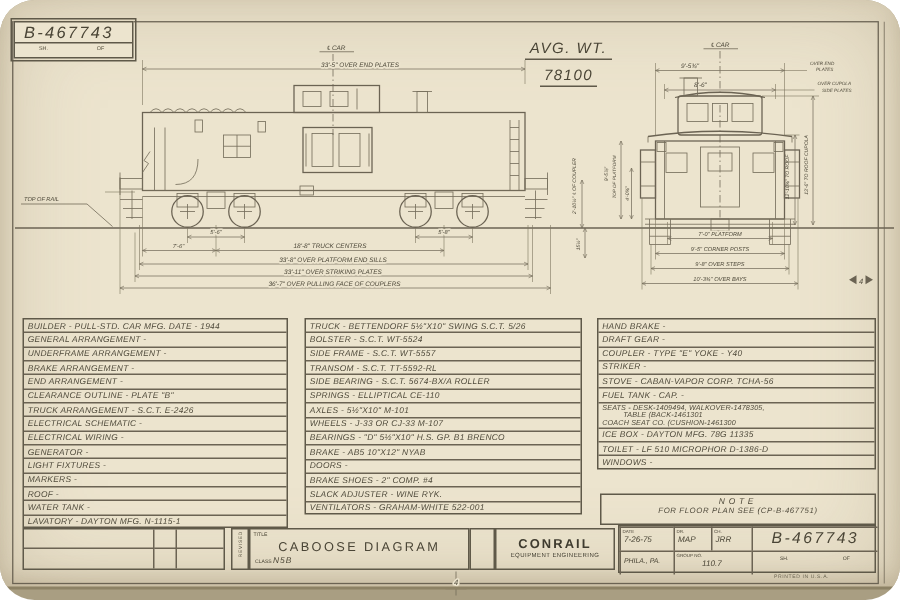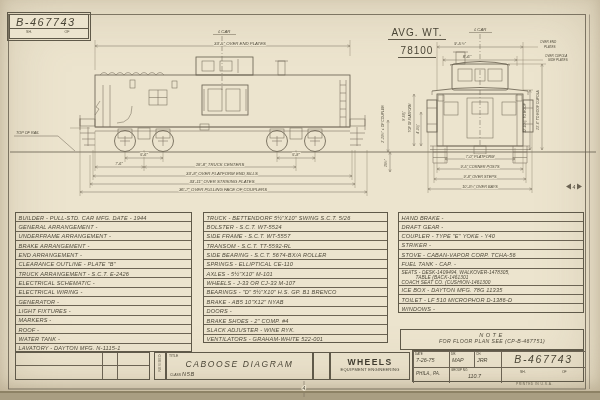--- a/index.html
+++ b/index.html
@@ -1,17 +1,17 @@
 <!DOCTYPE html>
 <html><head>
 <meta charset="utf-8">
 <style>
   html,body{margin:0;padding:0;}
   .scene{position:relative;width:600px;height:400px;background:#a99e82;overflow:hidden;
-         font-family:"Liberation Sans",sans-serif;}
+         font-family:"Liberation Sans",sans-serif;border-radius:23px;}
   .paper{position:absolute;left:0;top:0;width:600px;height:392px;background:#ece4ce;
          box-shadow:inset 0 0 60px rgba(148,133,100,.35), inset 0 -6px 14px rgba(148,133,100,.35);}
   .paper:after{content:"";position:absolute;left:0;bottom:-1px;width:100%;height:2px;background:#8d8265;}
 
   svg text{font-family:"Liberation Sans",sans-serif;font-style:italic;fill:#4f4a3b;}
   .ln{stroke:#6b6353;fill:none;stroke-width:.85;}
   .th{stroke:#756d5b;fill:none;stroke-width:.55;}
   .dim{stroke:#776f5d;fill:none;stroke-width:.5;marker-start:url(#arr);marker-end:url(#arr);}
   .ext{stroke:#7d755f;fill:none;stroke-width:.4;}
   .dash{stroke:#6b6353;fill:none;stroke-width:.5;stroke-dasharray:5 2 1 2;}
@@ -19,21 +19,21 @@
   .t34{font-size:3.4px;} .t3{font-size:3.1px;}
   .mid{text-anchor:middle;}
   .halo{paint-order:stroke;stroke:#ece4ce;stroke-width:2.2px;stroke-linejoin:round;}
 
   .abs{position:absolute;}
   .bx{border:1px solid #5f5949;box-sizing:border-box;}
   .dwgnum{left:9px;top:14px;width:80px;height:25px;background:#ece4ce;outline:1px solid #5f5949;outline-offset:1px;}
   .dwgnum .no{font-size:11px;font-style:italic;letter-spacing:1.5px;color:#4a4536;padding:1px 0 0 6px;}
   .dwgnum .sub{border-top:1px solid #5f5949;font-size:3.6px;color:#57513f;display:flex;}
   .dwgnum .sub span{width:38px;text-align:center;padding-top:1px;}
-  .avgwt{left:381px;top:22px;width:72px;text-align:center;color:#4a4536;}
+  .avgwt{left:343px;top:22px;width:72px;text-align:center;color:#4a4536;font-style:italic;}
   .avgwt div{display:inline-block;border-bottom:1px solid #5f5949;font-size:10px;letter-spacing:1px;line-height:13px;padding:0 3px;}
 
   .speccol{background:transparent;color:#4f4a3b;font-style:italic;}
   .srow{border-bottom:1px solid #6b6353;font-size:5.6px;letter-spacing:.2px;white-space:nowrap;
         overflow:hidden;box-sizing:border-box;padding:1.6px 0 0 2.5px;height:9.33px;}
   .srow:last-child{border-bottom:none;}
   .c1{left:15px;top:212px;width:177px;height:140px;}
   .c2{left:203px;top:212px;width:185px;height:131px;}
   .c2 .srow{height:9.36px;}
   .c3{left:398px;top:212px;width:186px;height:101px;}
@@ -49,21 +49,21 @@
   .revgrid{left:15px;top:352px;width:135px;height:28px;display:grid;
            grid-template-columns:87px 15px 31px;grid-template-rows:1fr 1fr;}
   .revgrid div{border-right:1px solid #6b6353;border-bottom:1px solid #6b6353;}
   .revgrid div:nth-child(3n){border-right:none;} .revgrid div:nth-child(n+4){border-bottom:none;}
   .vstrip{left:154px;top:352px;width:12px;height:28px;overflow:hidden;}
   .vstrip span{display:block;writing-mode:vertical-rl;transform:rotate(180deg);font-size:3.2px;
                letter-spacing:.5px;color:#57513f;margin:1px auto 0 3px;}
   .titlebox{left:166px;top:352px;width:147px;height:28px;color:#4a4536;position:absolute;}
   .titlebox .lab{position:absolute;left:2px;top:1px;font-size:3.4px;}
   .titlebox .tt{position:absolute;left:0;right:0;top:6px;text-align:center;font-size:8.5px;
-                font-style:italic;letter-spacing:1.6px;}
+                letter-spacing:1.6px;}
   .titlebox .cls{position:absolute;left:3px;bottom:2px;font-size:3.4px;}
   .titlebox .clsv{font-size:5.6px;font-style:italic;letter-spacing:.6px;}
   .gapbox{left:313px;top:352px;width:17px;height:28px;}
   .conrail{left:330px;top:352px;width:80px;height:28px;text-align:center;color:#3f3b2f;}
   .conrail .co{font-size:8.6px;letter-spacing:1.4px;padding-top:4px;font-weight:bold;}
   .conrail .dep{font-size:4px;letter-spacing:.3px;}
   .rblock{left:412px;top:350px;width:172px;height:32px;display:grid;
           grid-template-columns:36px 25px 27px 84px;grid-template-rows:16px 16px;color:#4a4536;}
   .cell{border-left:1px solid #6b6353;border-top:1px solid #6b6353;box-sizing:border-box;
         position:relative;overflow:hidden;}
@@ -346,21 +346,21 @@
 <div class="abs bx titlebox">
   <div class="lab">TITLE</div>
   <div class="tt">CABOOSE DIAGRAM</div>
   <div class="cls">
     <span>CLASS</span>
     <span class="clsv">N5B</span>
   </div>
 </div>
 <div class="abs bx gapbox"></div>
 <div class="abs bx conrail">
-  <div class="co">WHEELS</div>
+  <div class="co">CONRAIL</div>
   <div class="dep">EQUIPMENT ENGINEERING</div>
 </div>
 <div class="abs bx rblock">
   <div class="cell">
     <span class="sl">DATE</span>
     <span class="v">7-26-75</span>
   </div>
   <div class="cell">
     <span class="sl">DR.</span>
     <span class="v">MAP</span>

